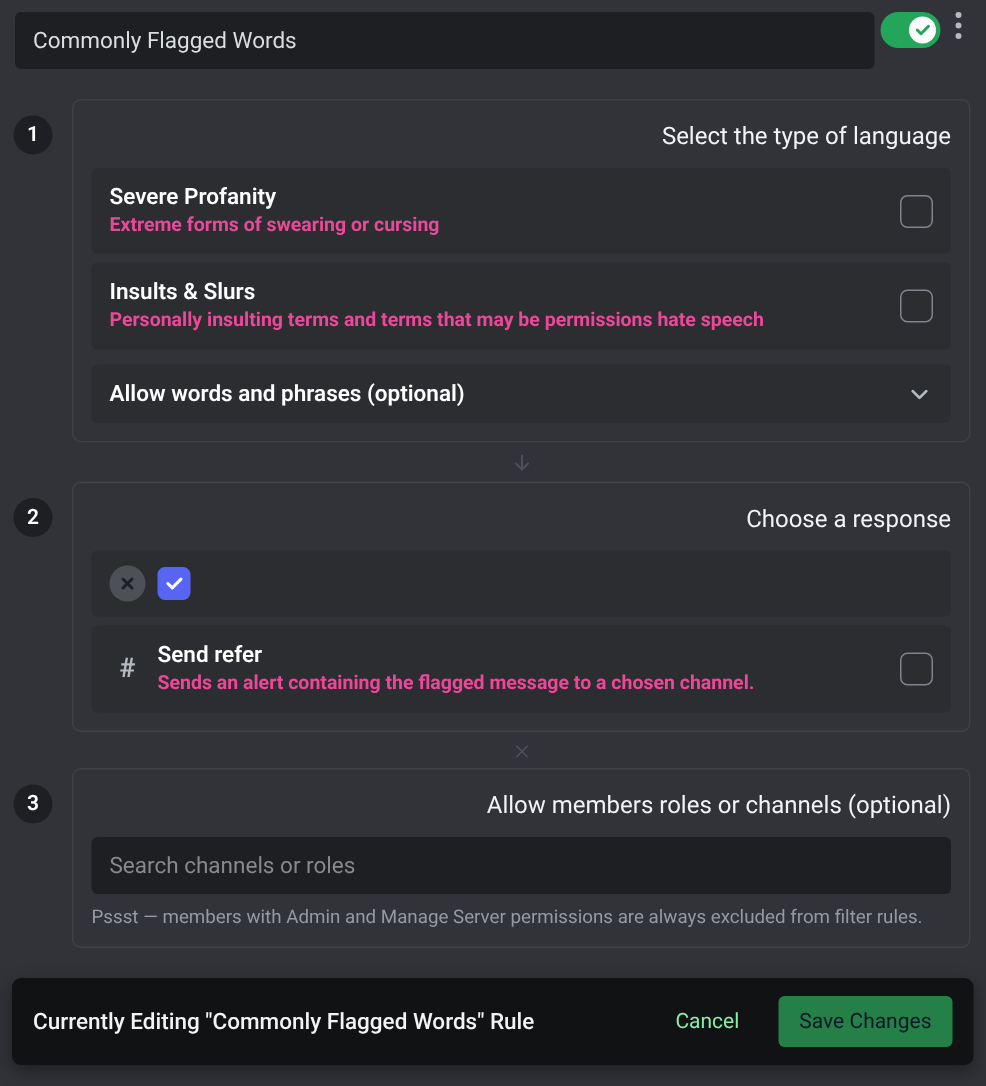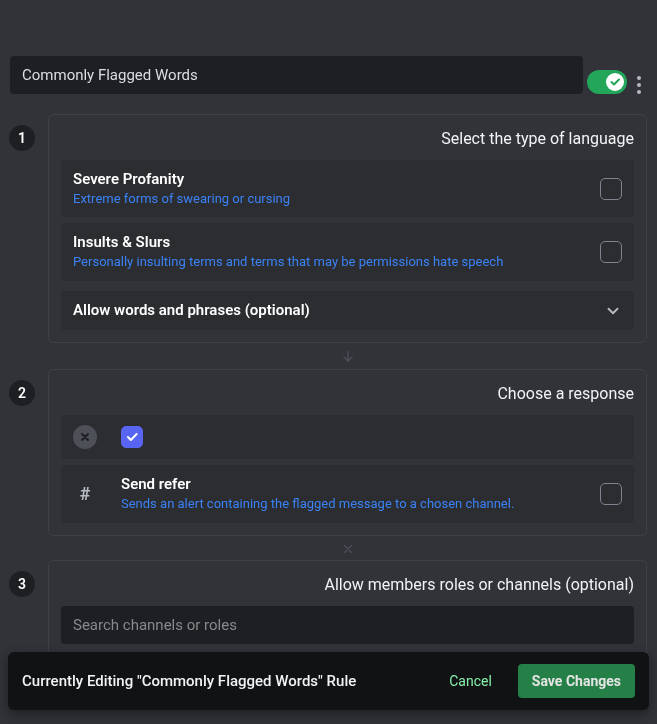--- a/index.html
+++ b/index.html
@@ -7,24 +7,23 @@
     width: 657px;
     height: 724px;
     background: #313338;
     font-family: -apple-system, BlinkMacSystemFont, "Segoe UI", Roboto, Helvetica, Arial, sans-serif;
     color: #dbdee1;
     overflow: hidden;
     position: relative;
   }
   .topbar {
     display: flex;
-    align-items: flex-end;
+    align-items: flex-start;
     gap: 4px;
     padding: 8px 10px 10px 10px;
-    margin-top: 48px;
   }
   .rule-name {
     flex: 1;
     background: #1e1f22;
     border-radius: 4px;
     padding: 10px 12px;
     font-size: 15px;
     color: #dbdee1;
   }
   .toggle {
@@ -73,26 +72,26 @@
     color: #fff;
   }
   .card-title { font-size: 16px; color: #f2f3f5; margin-bottom: 12px; text-align: right; }
   .option-row {
     background: #2b2d31;
     border-radius: 4px;
     padding: 10px 12px;
     margin-bottom: 6px;
     display: flex;
     align-items: center;
-    gap: 24px;
+    gap: 8px;
   }
   .option-row:last-child { margin-bottom: 0; }
   .option-text { flex: 1; }
   .option-title { font-size: 15px; font-weight: 600; color: #fff; line-height: 1.3; }
-  .option-desc { font-size: 13px; color: #3b82f6; line-height: 1.3; margin-top: 1px;}
+  .option-desc { font-size: 13px; color: #ec4899; line-height: 1.3; margin-top: 1px; font-weight: bold;}
   .checkbox {
     width: 22px;
     height: 22px;
     border: 1px solid #80848e;
     border-radius: 5px;
     flex-shrink: 0;
     display: flex;
     align-items: center;
     justify-content: center;
   }
@@ -140,22 +139,22 @@
     padding: 12px 14px;
     display: flex;
     align-items: center;
     gap: 16px;
     box-shadow: 0 4px 12px rgba(0,0,0,0.4);
   }
   .bottom-bar .msg { flex: 1; font-size: 15px; color: #f2f3f5; font-weight: 500;}
   .btn-cancel { color: #86efac; font-size: 14px; cursor: pointer; padding: 8px 10px; }
   .btn-save {
     background: #248046;
-    color: #e5e5e5;
-    font-weight: 700;
+    color: #0f172a;
+    font-weight: 400;
     font-size: 14px;
     padding: 9px 14px;
     border-radius: 4px;
     cursor: pointer;
   }
   .hash {
     font-size: 18px;
     font-weight: 700;
     color: #b5bac1;
     width: 24px;

